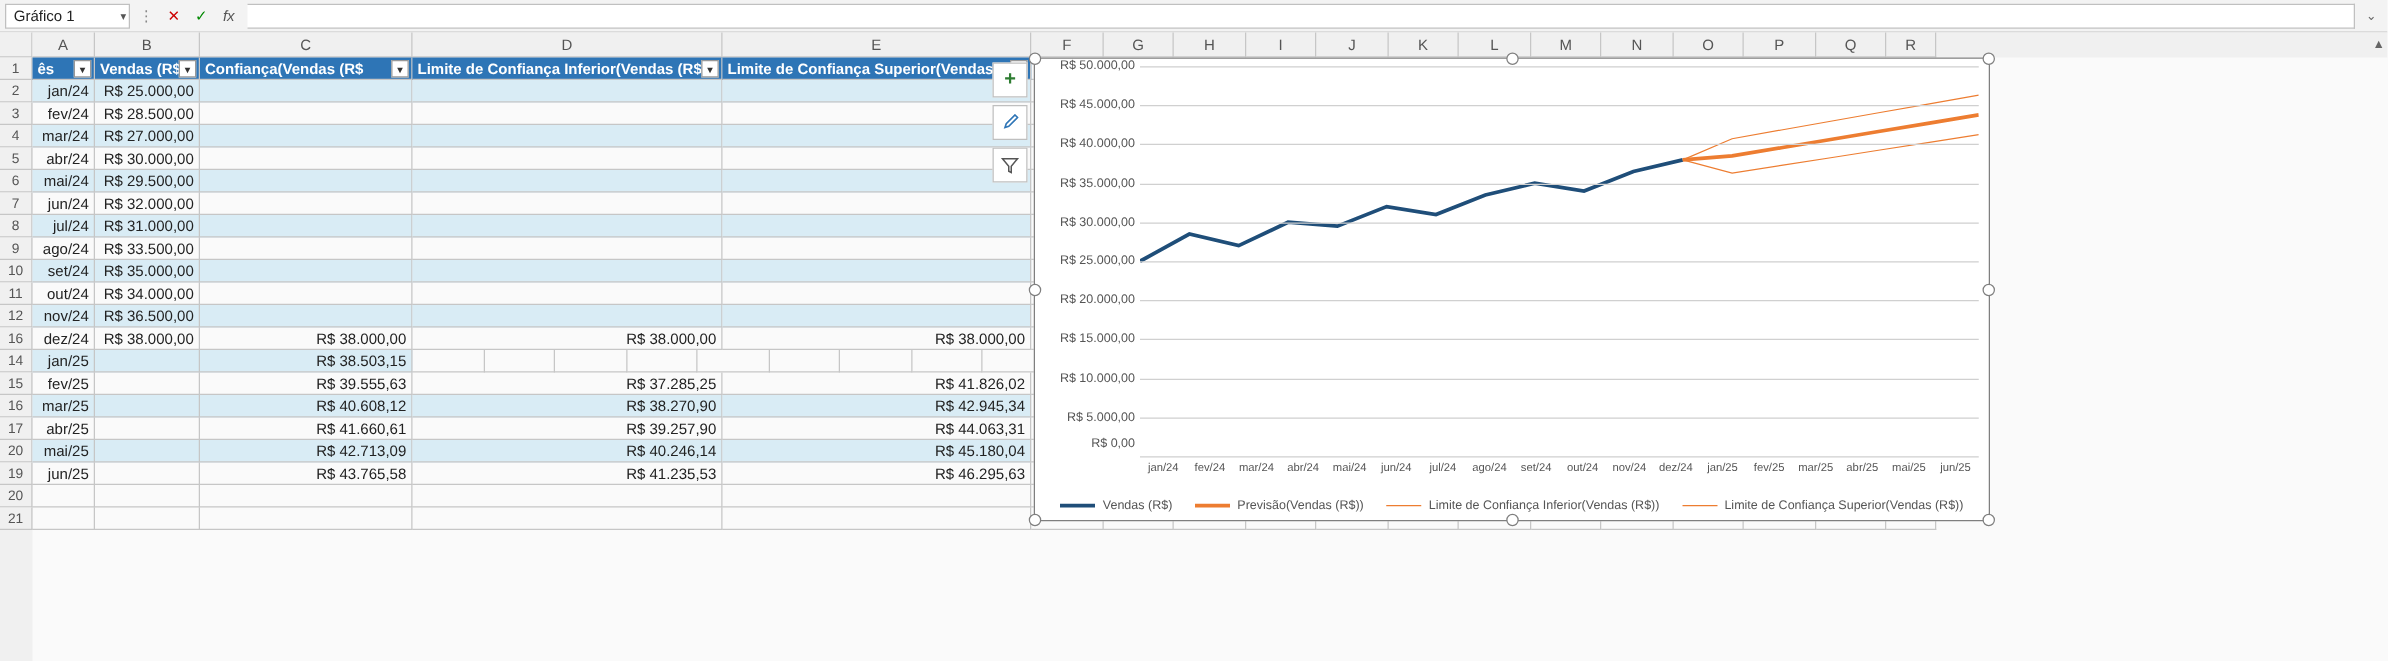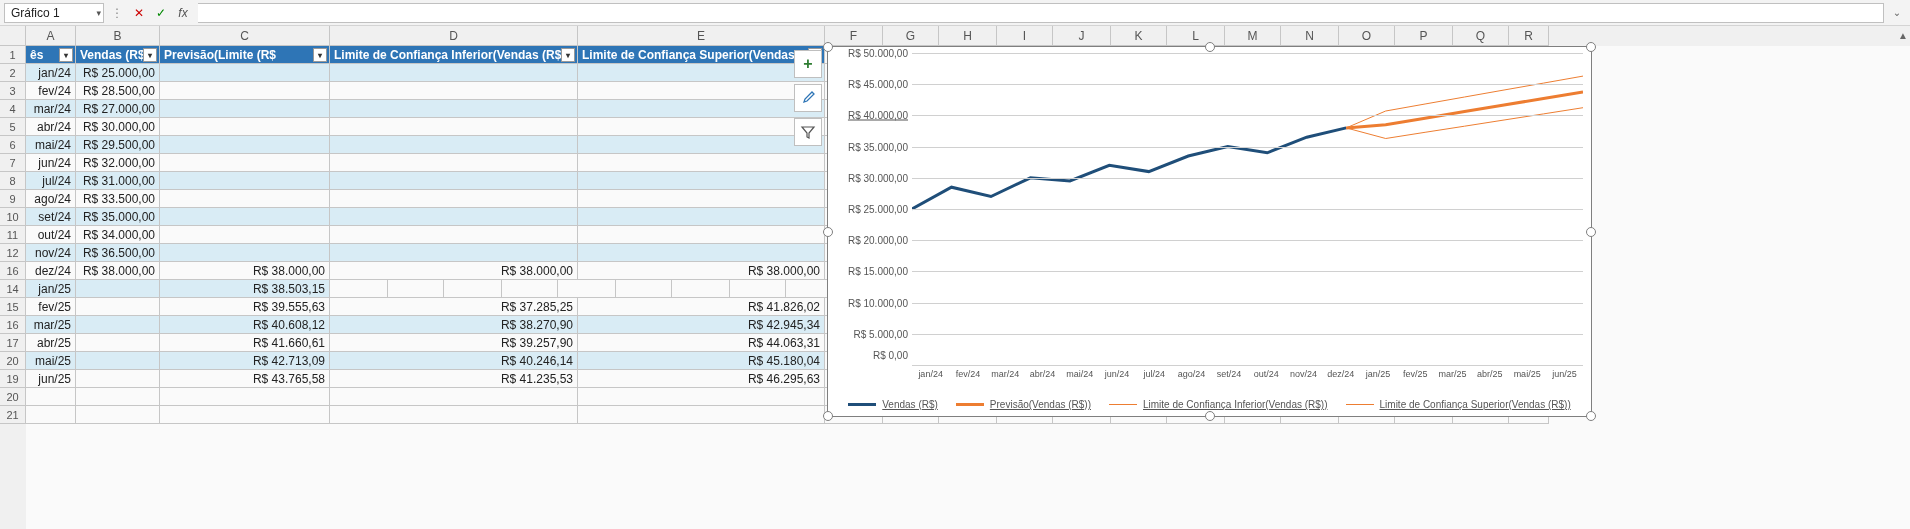--- a/index.html
+++ b/index.html
@@ -73,21 +73,21 @@
 
 
 .plot{position:absolute;left:84px;top:6px;right:8px;height:312px;}
 .ylabel{position:absolute;left:4px;width:76px;text-align:right;font-size:10px;color:#555;
   transform:translateY(-50%);}
 .gridline{position:absolute;left:0;right:0;border-top:1px solid var(--chart-grid);}
 .xlabels{position:absolute;left:84px;right:8px;top:322px;height:14px;display:flex;
   justify-content:space-between;font-size:9px;color:#555;}
 .xlabels span{flex:1;text-align:center;}
 .legend{position:absolute;left:0;right:0;bottom:6px;display:flex;gap:18px;
-  align-items:flex-end;justify-content:center;font-size:10px;color:#555;text-decoration:underline;}
+  align-items:flex-end;justify-content:center;font-size:10px;color:#555;}
 .leg{display:flex;align-items:center;gap:6px;}
 .swatch{width:28px;height:0;}
 .sw-blue{border-top:3px solid var(--blue-ser);}
 .sw-or{border-top:3px solid var(--orange);}
 .sw-lo{border-top:1px solid var(--light-orange);}
 
 svg.lines{position:absolute;left:0;top:0;width:100%;height:100%;}
 
 
 .tri{position:absolute;right:2px;top:4px;font-size:10px;color:#666;}
@@ -174,21 +174,21 @@
         <div class="row">
           <div class="cell hdr-cell cA">
             <span>ês</span>
             <span class="flt">▾</span>
           </div>
           <div class="cell hdr-cell cB">
             <span>Vendas (R$</span>
             <span class="flt">▾</span>
           </div>
           <div class="cell hdr-cell cC">
-            <span>Previsão(Limite (R$</span>
+            <span>Confiança(Vendas (R$</span>
             <span class="flt">▾</span>
           </div>
           <div class="cell hdr-cell cD">
             <span>Limite de Confiança Inferior(Vendas (R$</span>
             <span class="flt">▾</span>
           </div>
           <div class="cell hdr-cell cE">
             <span>Limite de Confiança Superior(Vendas (R</span>
             <span class="flt">▾</span>
           </div>
@@ -691,20 +691,20 @@
           </div>
         </div>
     <div class="ylabel" style="top: 308px;">R$ 0,00</div>
         <div class="ylabel" style="top: 286.8px;">R$ 5.000,00</div>
         <div class="ylabel" style="top: 255.6px;">R$ 10.000,00</div>
         <div class="ylabel" style="top: 224.4px;">R$ 15.000,00</div>
         <div class="ylabel" style="top: 193.2px;">R$ 20.000,00</div>
         <div class="ylabel" style="top: 162px;">R$ 25.000,00</div>
         <div class="ylabel" style="top: 130.8px;">R$ 30.000,00</div>
         <div class="ylabel" style="top: 99.6px;">R$ 35.000,00</div>
-        <div class="ylabel" style="top: 68.4px; text-decoration: underline;">R$ 40.000,00</div>
+        <div class="ylabel" style="top: 68.4px;">R$ 40.000,00</div>
         <div class="ylabel" style="top: 37.2px;">R$ 45.000,00</div>
         <div class="ylabel" style="top: 6px;">R$ 50.000,00</div>
       </div>
 
     <span class="tri">▲</span>
   </div>
 </div>
 
 </body></html>

